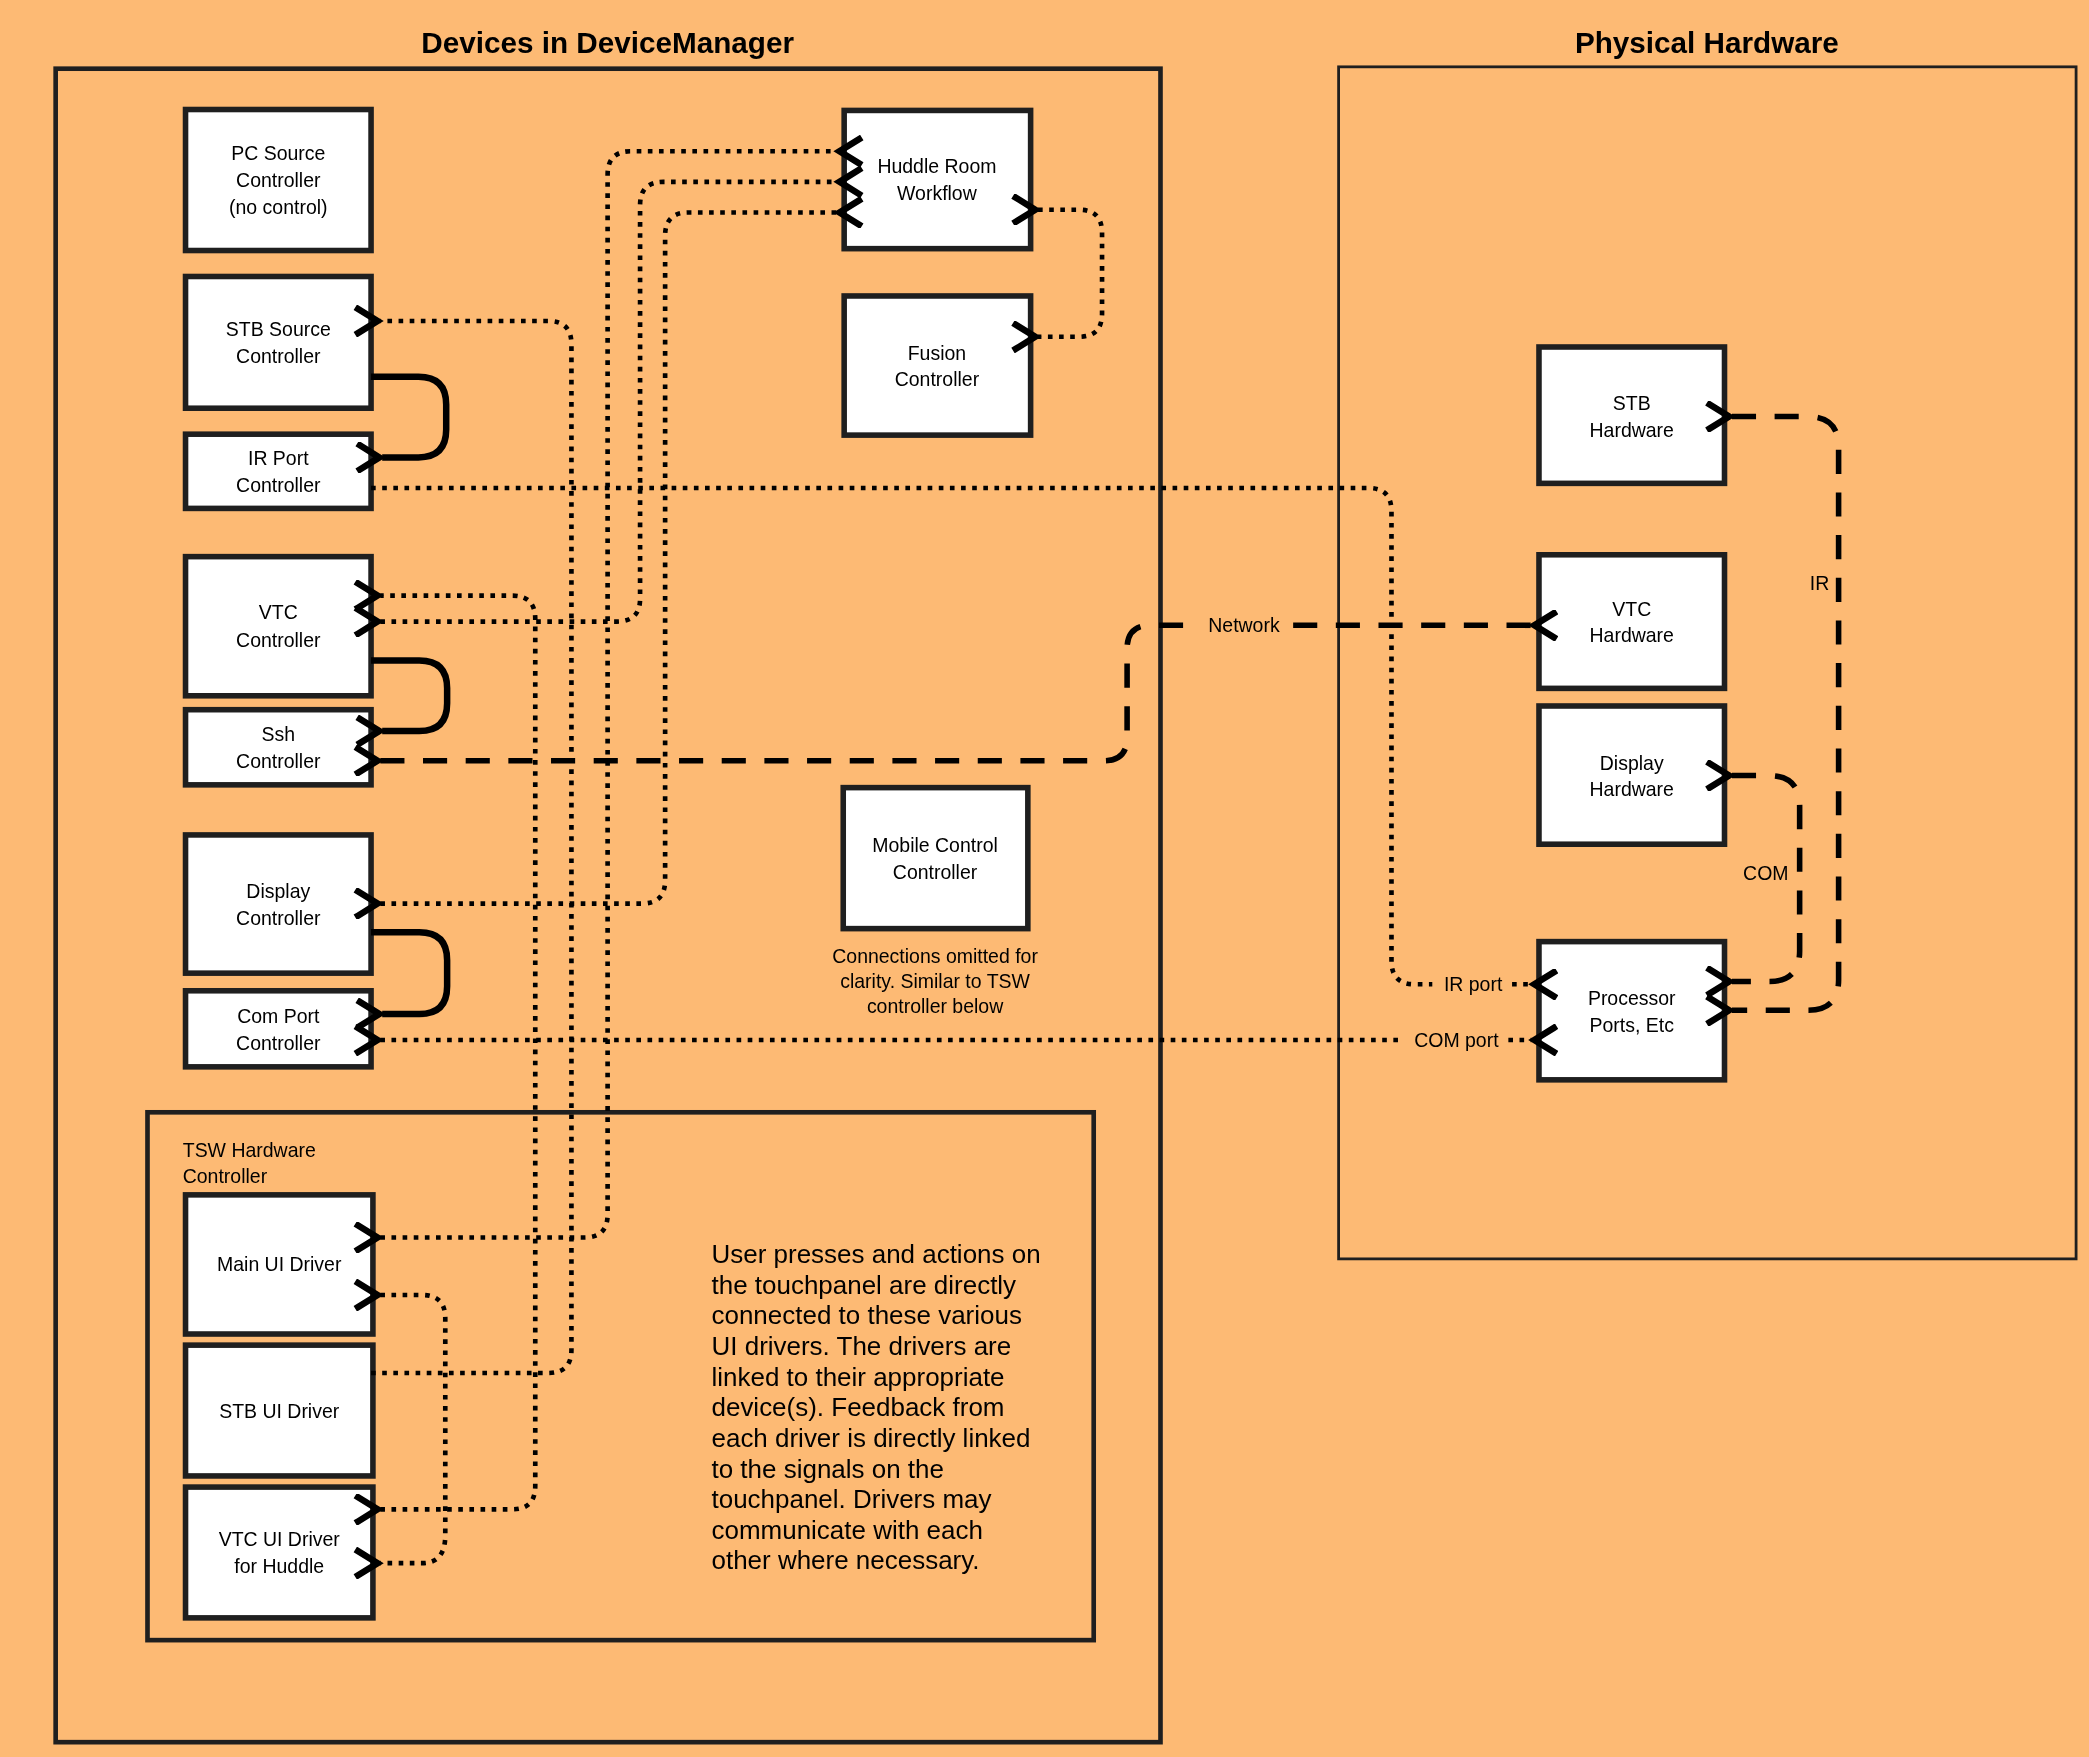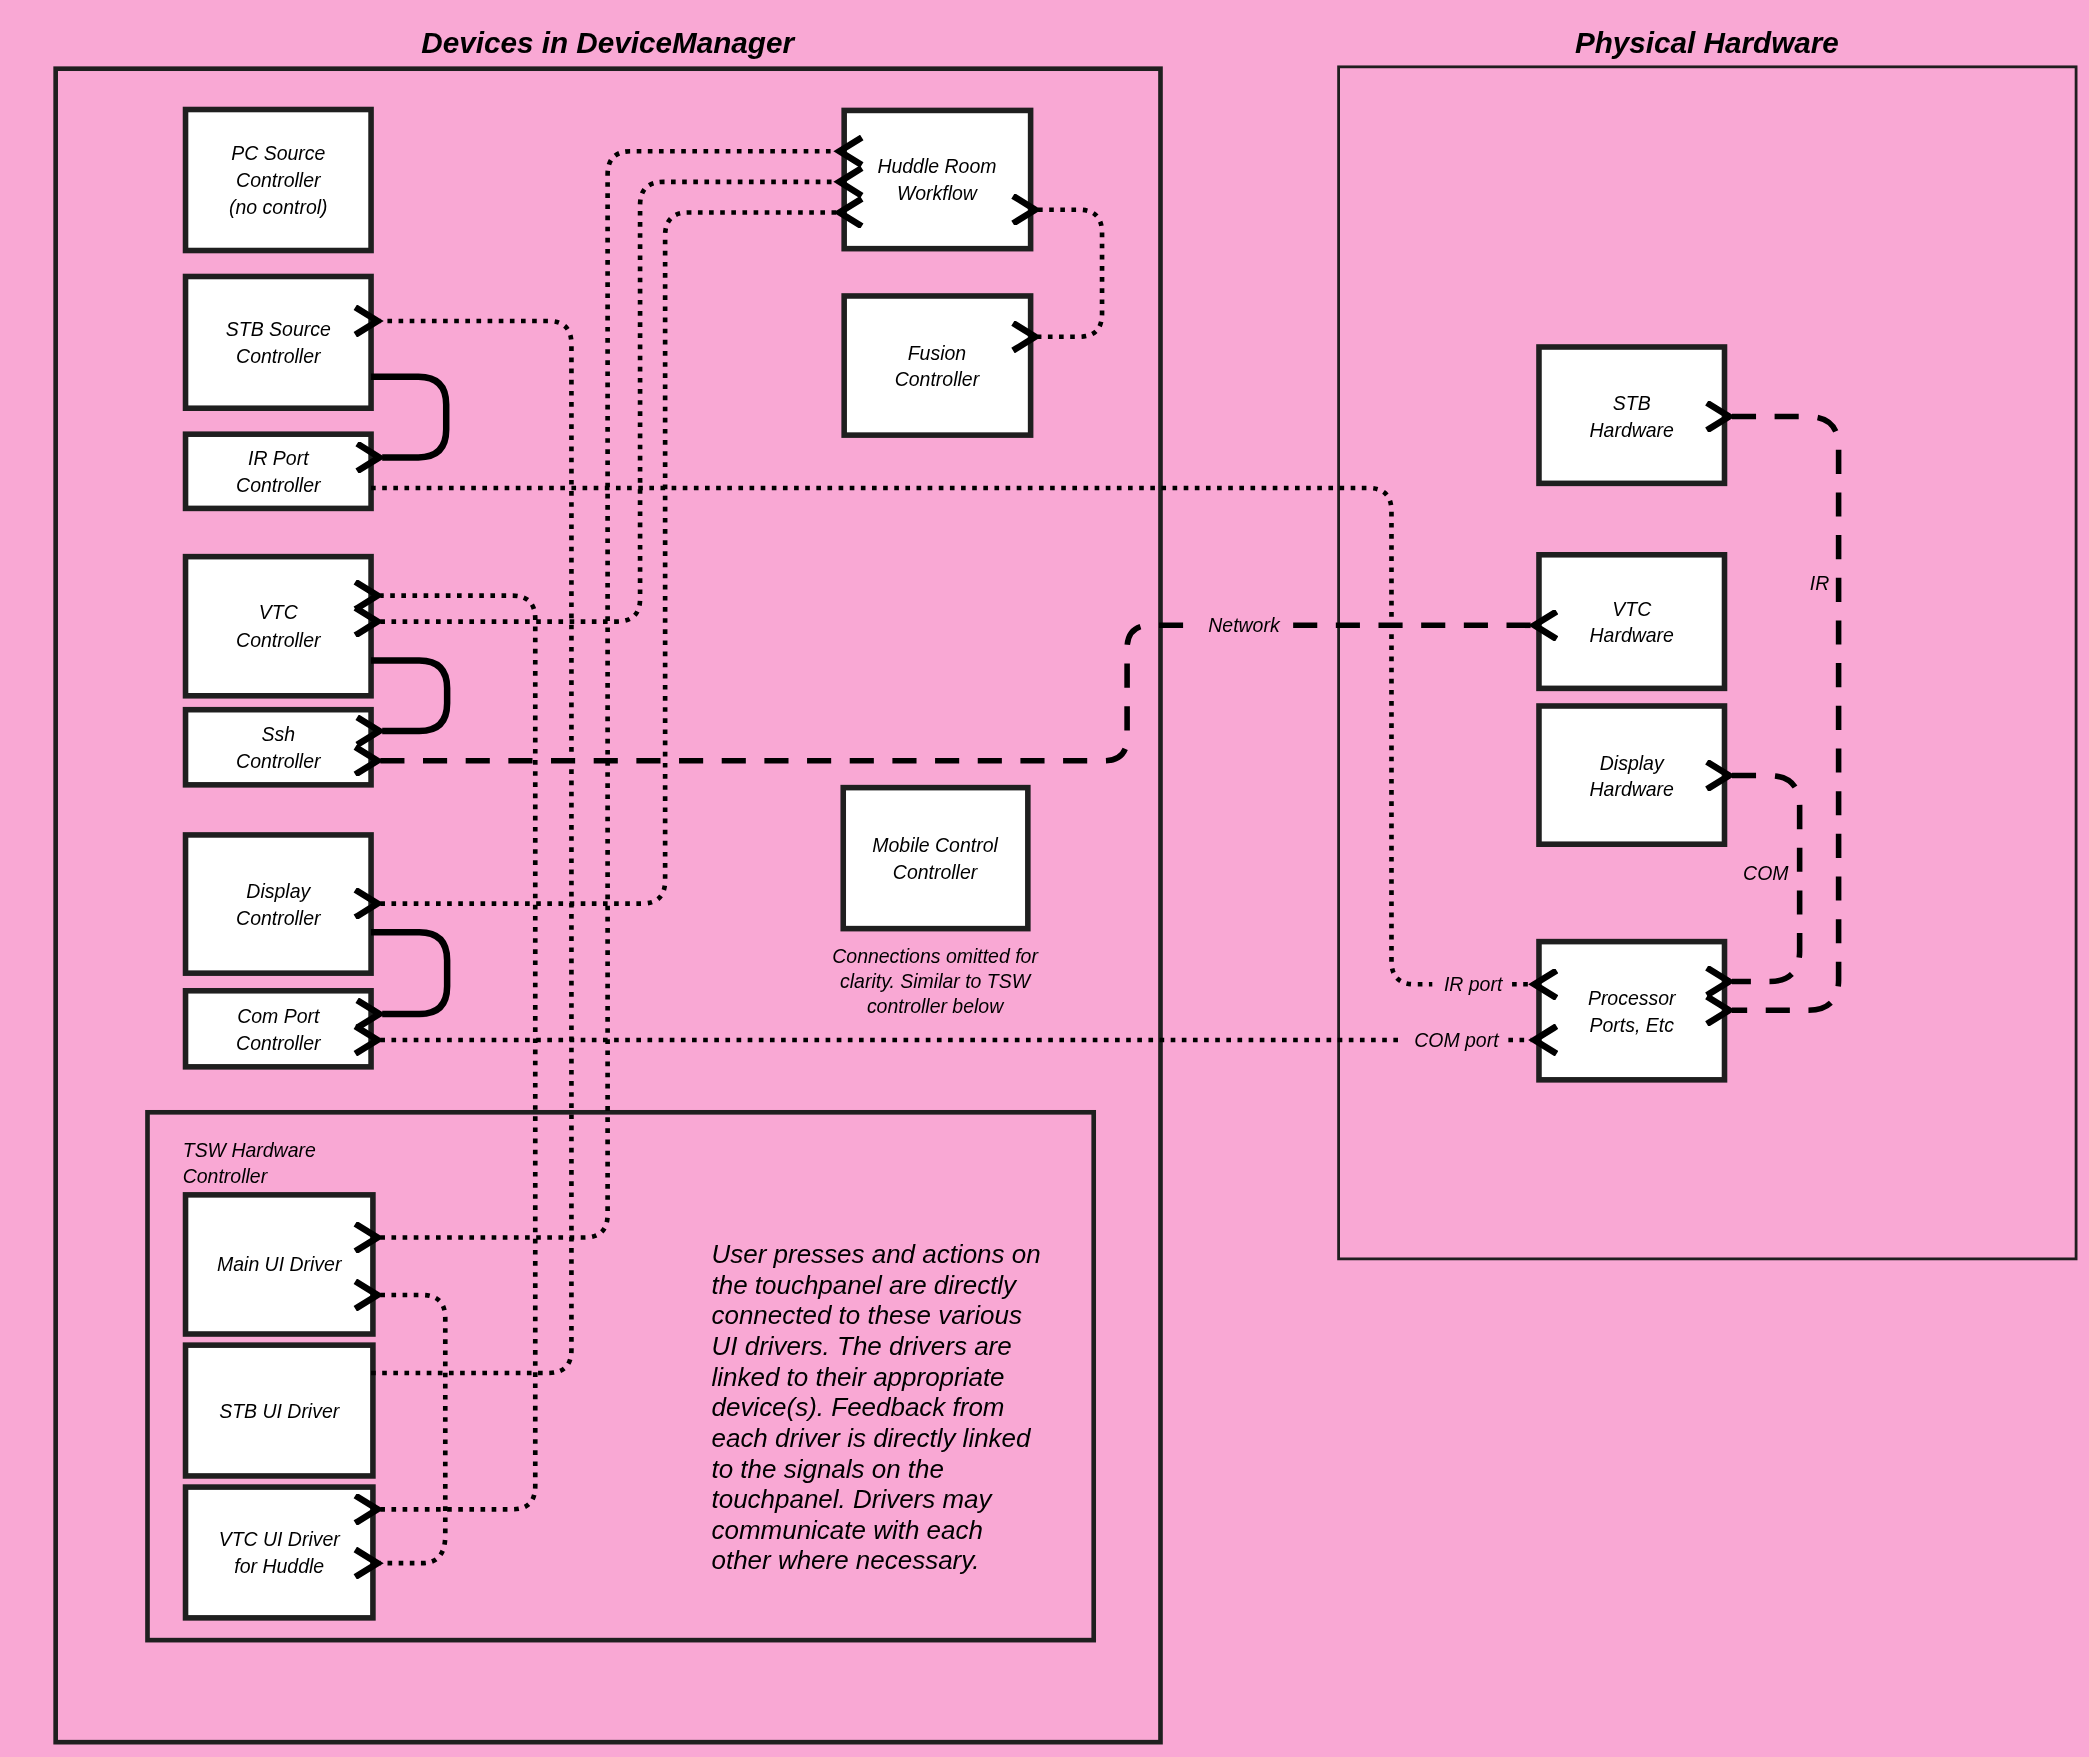--- a/index.html
+++ b/index.html
@@ -1,17 +1,17 @@
 <!DOCTYPE html>
 <html style="font-size:15px"><head>
 <meta charset="utf-8">
 <style>
   html, body { margin: 0; padding: 0; background: #ffffff; }
   body { font-family: "Liberation Sans", sans-serif; }
-  .stage { width: 2090px; height: 1758px; position: relative; background: #f9a8d4; font-style: italic; }
+  .stage { width: 2090px; height: 1758px; position: relative; background: #fdba74; }
   svg { display: block; }
   text { fill: #000000; }
   .box-label   { font-size: 21px; text-anchor: middle; dominant-baseline: central; }
   .left-label  { font-size: 21px; text-anchor: start;  dominant-baseline: central; }
   .line-label  { font-size: 21px; text-anchor: middle; dominant-baseline: central; }
   .line-label-end { font-size: 21px; text-anchor: end; dominant-baseline: central; }
   .title       { font-size: 32px; font-weight: bold; text-anchor: middle; dominant-baseline: central; }
   .para        { font-size: 28px; text-anchor: start; dominant-baseline: central; }
   .node        { fill: #ffffff; stroke: #1f1f1f; stroke-width: 6; }
   .container   { fill: none; stroke: #1f1f1f; }

